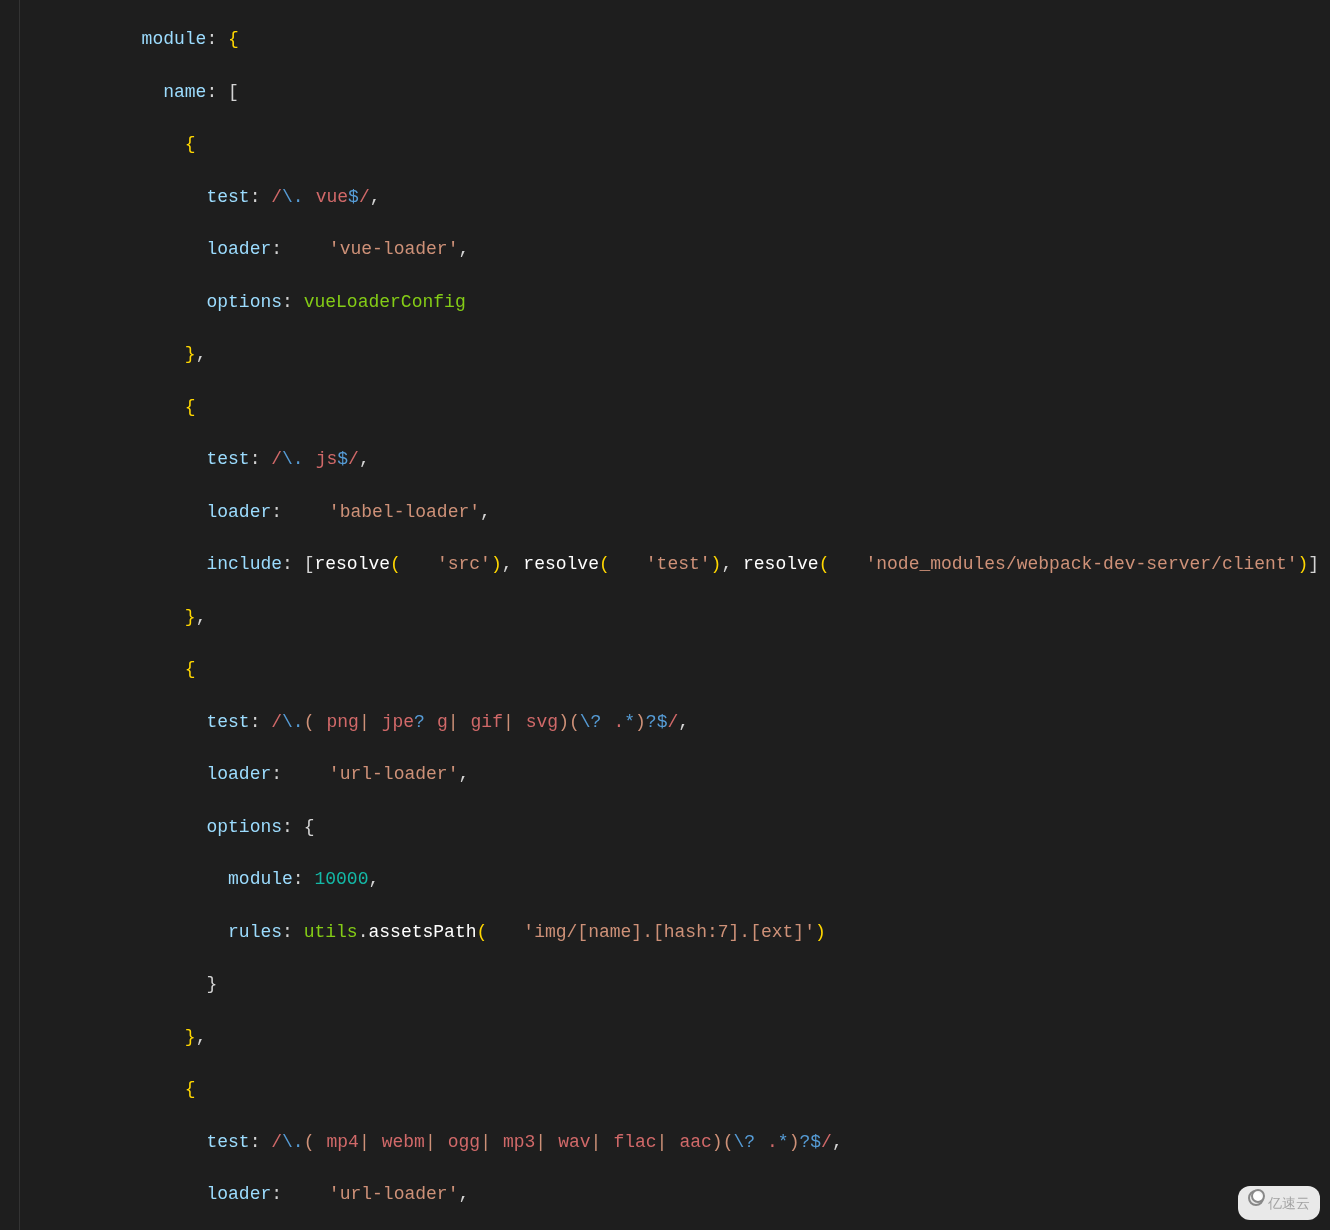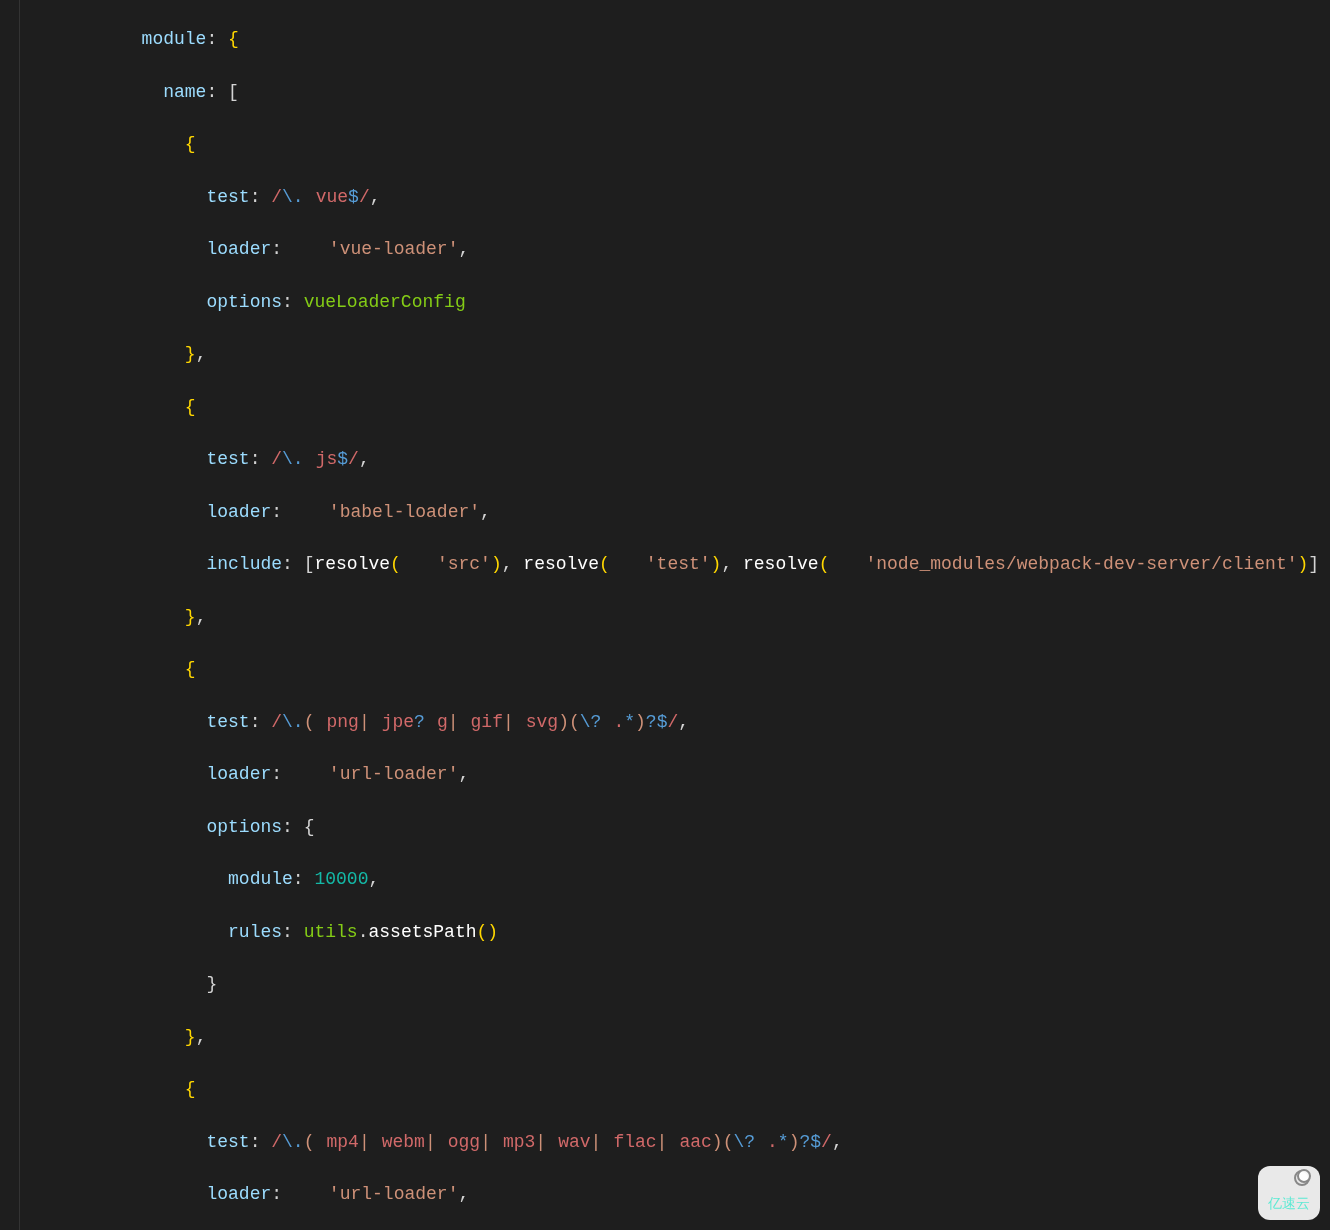--- a/index.html
+++ b/index.html
@@ -58,25 +58,24 @@
 
 .watermark {
   position: absolute;
   bottom: 10px;
   right: 10px;
   background: rgba(255,255,255,0.9);
   border-radius: 12px;
   padding: 4px 10px;
   font-family: sans-serif;
   font-size: 14px;
-  color: #5eead4;
+  color: #a3a3a3;
   display: flex;
-  align-items: flex-end;
+  align-items: flex-start;
   gap: 4px;
-  flex-direction: column;
 }
 .watermark-icon {
   width: 16px;
   height: 16px;
   border: 2px solid #888;
   border-radius: 50%;
   display: inline-block;
   position: relative;
 }
 .watermark-icon::before {
@@ -108,21 +107,21 @@
 <div class="line"><span class="sp">      </span><span class="tk-bracket-y">{</span></div>
 <div class="line"><span class="sp">        </span><span class="tk-property">test</span><span class="tk-punct">: </span><span class="tk-regex-slash">/</span><span class="tk-regex-special">\.</span><span class="tk-regex-content">js</span><span class="tk-regex-special">$</span><span class="tk-regex-slash">/</span><span class="tk-punct">,</span></div>
 <div class="line"><span class="sp">        </span><span class="tk-property">loader</span><span class="tk-punct">: </span><span class="tk-string">'babel-loader'</span><span class="tk-punct">,</span></div>
 <div class="line"><span class="sp">        </span><span class="tk-property">include</span><span class="tk-punct">: </span><span class="tk-bracket-p">[</span><span class="tk-function">resolve</span><span class="tk-bracket-y">(</span><span class="tk-string">'src'</span><span class="tk-bracket-y">)</span><span class="tk-punct">, </span><span class="tk-function">resolve</span><span class="tk-bracket-y">(</span><span class="tk-string">'test'</span><span class="tk-bracket-y">)</span><span class="tk-punct">, </span><span class="tk-function">resolve</span><span class="tk-bracket-y">(</span><span class="tk-string">'node_modules/webpack-dev-server/client'</span><span class="tk-bracket-y">)</span><span class="tk-bracket-p">]</span></div>
 <div class="line"><span class="sp">      </span><span class="tk-bracket-y">}</span><span class="tk-punct">,</span></div>
 <div class="line"><span class="sp">      </span><span class="tk-bracket-y">{</span></div>
 <div class="line"><span class="sp">        </span><span class="tk-property">test</span><span class="tk-punct">: </span><span class="tk-regex-slash">/</span><span class="tk-regex-special">\.</span><span class="tk-regex-class">(</span><span class="tk-regex-content">png</span><span class="tk-regex-class">|</span><span class="tk-regex-content">jpe</span><span class="tk-regex-special">?</span><span class="tk-regex-content">g</span><span class="tk-regex-class">|</span><span class="tk-regex-content">gif</span><span class="tk-regex-class">|</span><span class="tk-regex-content">svg</span><span class="tk-regex-class">)(</span><span class="tk-regex-special">\?</span><span class="tk-regex-content">.</span><span class="tk-regex-special">*</span><span class="tk-regex-class">)</span><span class="tk-regex-special">?</span><span class="tk-regex-special">$</span><span class="tk-regex-slash">/</span><span class="tk-punct">,</span></div>
 <div class="line"><span class="sp">        </span><span class="tk-property">loader</span><span class="tk-punct">: </span><span class="tk-string">'url-loader'</span><span class="tk-punct">,</span></div>
 <div class="line"><span class="sp">        </span><span class="tk-property">options</span><span class="tk-punct">: </span><span class="tk-bracket-p">{</span></div>
 <div class="line"><span class="sp">          </span><span class="tk-property">module</span><span class="tk-punct">: </span><span class="tk-number">10000</span><span class="tk-punct">,</span></div>
-<div class="line"><span class="sp">          </span><span class="tk-property">rules</span><span class="tk-punct">: </span><span class="tk-variable">utils</span><span class="tk-punct">.</span><span class="tk-function">assetsPath</span><span class="tk-bracket-y">(</span><span class="tk-bracket-y">)</span></div>
+<div class="line"><span class="sp">          </span><span class="tk-property">rules</span><span class="tk-punct">: </span><span class="tk-variable">utils</span><span class="tk-punct">.</span><span class="tk-function">assetsPath</span><span class="tk-bracket-y">(</span><span class="tk-string">'img/[name].[hash:7].[ext]'</span><span class="tk-bracket-y">)</span></div>
 <div class="line"><span class="sp">        </span><span class="tk-bracket-p">}</span></div>
 <div class="line"><span class="sp">      </span><span class="tk-bracket-y">}</span><span class="tk-punct">,</span></div>
 <div class="line"><span class="sp">      </span><span class="tk-bracket-y">{</span></div>
 <div class="line"><span class="sp">        </span><span class="tk-property">test</span><span class="tk-punct">: </span><span class="tk-regex-slash">/</span><span class="tk-regex-special">\.</span><span class="tk-regex-class">(</span><span class="tk-regex-content">mp4</span><span class="tk-regex-class">|</span><span class="tk-regex-content">webm</span><span class="tk-regex-class">|</span><span class="tk-regex-content">ogg</span><span class="tk-regex-class">|</span><span class="tk-regex-content">mp3</span><span class="tk-regex-class">|</span><span class="tk-regex-content">wav</span><span class="tk-regex-class">|</span><span class="tk-regex-content">flac</span><span class="tk-regex-class">|</span><span class="tk-regex-content">aac</span><span class="tk-regex-class">)(</span><span class="tk-regex-special">\?</span><span class="tk-regex-content">.</span><span class="tk-regex-special">*</span><span class="tk-regex-class">)</span><span class="tk-regex-special">?</span><span class="tk-regex-special">$</span><span class="tk-regex-slash">/</span><span class="tk-punct">,</span></div>
 <div class="line"><span class="sp">        </span><span class="tk-property">loader</span><span class="tk-punct">: </span><span class="tk-string">'url-loader'</span><span class="tk-punct">,</span></div>
 
 
 
 
 

